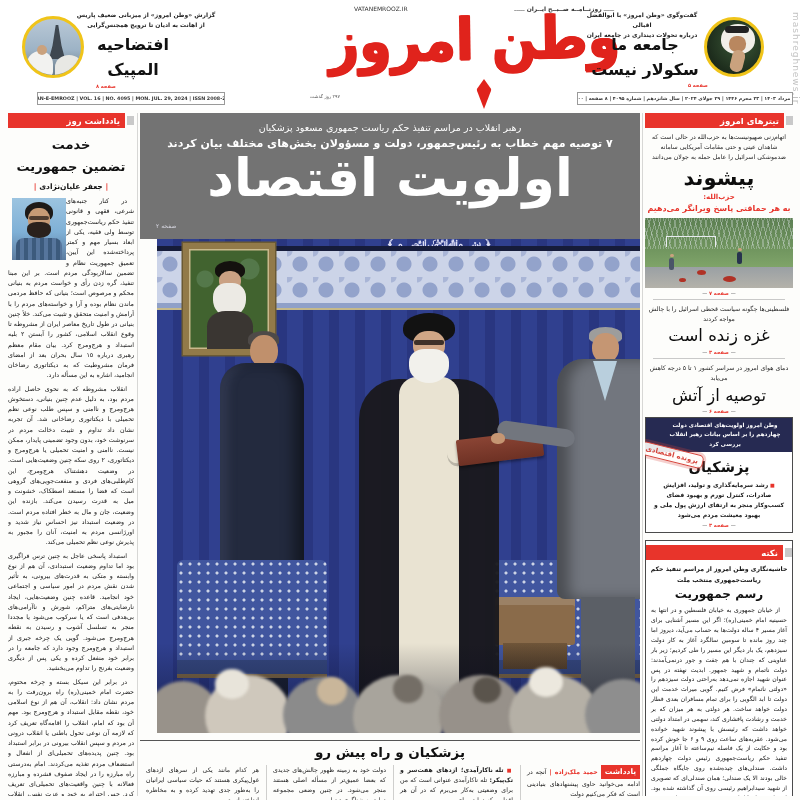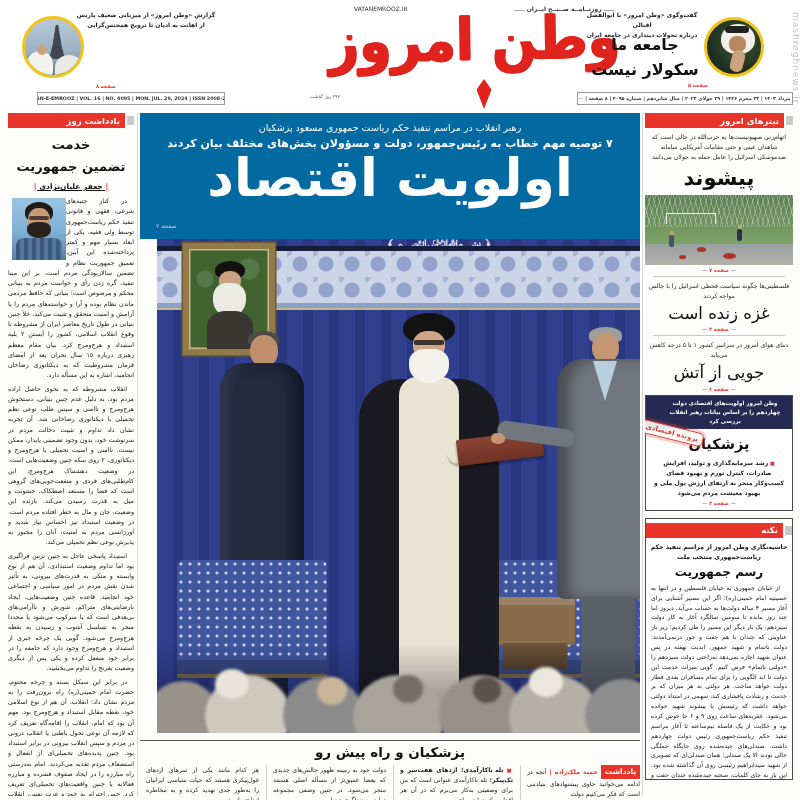--- a/index.html
+++ b/index.html
@@ -54,21 +54,21 @@
     writing-mode:vertical-rl; font-size:9px; color:#b9b9b9; letter-spacing:1px;
     direction:ltr; opacity:.85;
   }
 
   
   .vrule { position:absolute; top:113px; bottom:4px; width:1px; background:#d7d7d5; }
 
   
   .left-col { position:absolute; left:8px; top:113px; width:126px; height:683px; overflow:hidden; }
   .ln-title { text-align:center; font-weight:900; font-size:13px; line-height:1.7; margin-top:6px; }
-  .ln-author { text-align:center; font-size:7.5px; font-weight:bold; margin:4px 0 5px;text-decoration:underline; }
+  .ln-author { text-align:center; font-size:7.5px; font-weight:bold; margin:4px 0 5px; }
   .ln-author::before,.ln-author::after { content:" | "; color:#e8342b; font-weight:900; }
   .ln-body { font-size:6.3px; line-height:1.63; color:#151515; }
   .ln-body p { text-align:justify; text-align-last:auto; margin-bottom:3px; text-indent:7px; }
   .author-photo {
     float:left; width:54px; height:62px; margin:2px 0 3px 4px;
     background:linear-gradient(180deg,#9cc4e0 0%,#7fb0d6 55%,#5c7ca0 100%);
     position:relative; overflow:hidden;
   }
   .ap-hair { position:absolute; left:13px; top:4px; width:28px; height:20px; background:#1d1a18; border-radius:50% 50% 40% 40%; }
   .ap-face { position:absolute; left:16px; top:10px; width:22px; height:24px; background:#c79b76; border-radius:45%; }
@@ -105,21 +105,21 @@
   .econ-title { font-size:14.5px; font-weight:900; text-align:center; line-height:1.4; margin:5px 6px 3px 6px; }
   .econ-body { font-size:6.1px; font-weight:bold; text-align:center; line-height:1.65; margin:0 5px; color:#1a1a1a; }
   .econ-body::before { content:"■ "; color:#e8342b; font-size:5px; }
   .nokteh-box { border:1px solid #4a4a4a; margin-top:7px; background:#fff; padding:0 0 2px; height:262px; overflow:hidden; }
   .nk-lead { font-size:6.2px; font-weight:bold; text-align:center; line-height:1.7; margin:4px 4px 2px; }
   .nk-title { font-size:12px; font-weight:900; text-align:center; margin:2px 0 4px; }
   .nk-body { font-size:6.1px; line-height:1.62; margin:0 5px; color:#151515; text-indent:7px; }
 
   
   .center-col { position:absolute; left:140px; top:113px; width:500px; }
-  .main-box { height:126px; background:#0369a1; color:#fff; text-align:center; position:relative; }
+  .main-box { height:126px; background:#737373; color:#fff; text-align:center; position:relative; }
   .mb-k1 { font-size:9.5px; padding-top:9px; font-weight:500; }
   .mb-k2 { font-size:11px; font-weight:bold; margin-top:4px; }
   .mb-h { font-size:52px; font-weight:900; line-height:1.05; margin-top:1px; letter-spacing:-1px; }
   .mb-page { position:absolute; left:16px; bottom:10px; font-size:6px; color:#d8d8e2; }
   .photo { position:relative; width:500px; height:494px; overflow:hidden; background:#2c3a88; }
   .photo-inner { position:absolute; left:17px; top:0; right:0; bottom:0; overflow:hidden;
     background:repeating-linear-gradient(90deg,#30408f 0 16px,#293680 16px 26px); }
   .credit-strip { position:absolute; left:0; top:0; bottom:0; width:17px; background:#fdfdfb; }
   .calli { position:absolute; top:-4px; left:46%; width:120px; height:12px; color:#eef; font-size:11px;
     font-weight:bold; opacity:.9; overflow:hidden; text-align:center; letter-spacing:2px; }
@@ -192,20 +192,24 @@
   <div class="circle-photo" style="left:22px; top:16px; width:62px; height:62px; background:linear-gradient(180deg,#b9c8d6 0%,#9db3c6 55%,#6b7c8a 100%);">
     <div style="position:absolute;left:24px;top:6px;width:16px;height:34px;background:#3e4750;clip-path:polygon(42% 0,58% 0,78% 60%,100% 100%,0 100%,22% 60%);"></div>
     <div style="position:absolute;left:2px;top:32px;width:26px;height:26px;background:#f2f2f0;border-radius:50% 50% 20% 20%;"></div>
     <div style="position:absolute;left:30px;top:36px;width:28px;height:24px;background:#e8e8e4;border-radius:50% 50% 20% 20%;"></div>
     <div style="position:absolute;left:12px;top:26px;width:10px;height:10px;background:#caa27e;border-radius:50%;"></div>
   </div>
   <div class="teaser-kicker abs" style="left:66px; top:10px; width:160px;">
     <div>گزارش «وطن امروز» از میزبانی ضعیف پاریس</div>
     <div>از اهانت به ادیان تا ترویج همجنس‌گرایی</div>
   </div>
+  <div class="teaser-title abs" style="left:76px; top:33px; width:114px; text-align:center;">
+    <div>افتضاحیه</div>
+    <div>المپیک</div>
+  </div>
   <div class="abs" style="left:96px; top:83px; font-size:5px; color:#e8342b; font-weight:bold;">صفحه ۸</div>
 
   <div class="logo-wrap">
     <div class="logo-top">
       <span>VATANEMROOZ.IR</span>
       <span class="fa"><span class="dash">ـــــ </span><span>روزنــامــه صــبــح ایــران</span><span class="dash"> ـــــ</span></span>
     </div>
     <div class="logo-text">وطن امروز</div>
     <div class="logo-diamond"></div>
   </div>
@@ -267,20 +271,24 @@
   <div class="barwrap">
       <div class="redbar">
         <span class="sq"></span>
         <span>تیترهای امروز</span>
       </div>
     </div>
 
   <div class="rc-lead">اتهام‌زنی صهیونیست‌ها به حزب‌الله در حالی است که شاهدان عینی و حتی مقامات آمریکایی سامانه ضدموشکی اسرائیل را عامل حمله به جولان می‌دانند</div>
   <div class="rc-h1">
     <div>پیشوند</div>
+  </div>
+  <div class="rc-sub">
+    <span class="s1">حزب‌الله:</span>
+    <span class="s2">به هر حماقتی پاسخ ویرانگر می‌دهیم</span>
   </div>
   <div class="news-photo">
     <div class="np-field"></div>
     <div class="np-fence"></div>
     <div class="np-goal"></div>
     <div class="np-ground"></div>
     <div class="np-blood" style="left:52px;top:52px;width:9px;height:5px;"></div>
     <div class="np-blood" style="left:78px;top:58px;width:13px;height:6px;"></div>
     <div class="np-blood" style="left:34px;top:60px;width:7px;height:4px;"></div>
     <div class="np-person" style="left:92px;top:34px;"></div>
@@ -288,21 +296,21 @@
   </div>
   <div class="pageref">صفحه ۷</div>
   <div class="divline"></div>
 
   <div class="rc-lead">فلسطینی‌ها چگونه سیاست قحطی اسرائیل را با چالش مواجه کردند</div>
   <div class="rc-h2">غزه زنده است</div>
   <div class="pageref">صفحه ۳</div>
   <div class="divline"></div>
 
   <div class="rc-lead">دمای هوای امروز در سراسر کشور ۱ تا ۵ درجه کاهش می‌یابد</div>
-  <div class="rc-h2">جویی از آتش</div>
+  <div class="rc-h2">توصیه از آتش</div>
   <div class="pageref">صفحه ۶</div>
 
   <div class="econ-box">
     <div class="econ-head">وطن امروز اولویت‌های اقتصادی دولت چهاردهم را بر اساس بیانات رهبر انقلاب بررسی کرد</div>
     <div class="stamp">پرونده اقتصادی</div>
     <div class="econ-title">
       <div>پزشکیان</div>
     </div>
     <div class="econ-body">رشد سرمایه‌گذاری و تولید، افزایش صادرات، کنترل تورم و بهبود فضای کسب‌وکار منجر به ارتقای ارزش پول ملی و بهبود معیشت مردم می‌شود</div>
     <div class="pageref">صفحه ۳</div>

